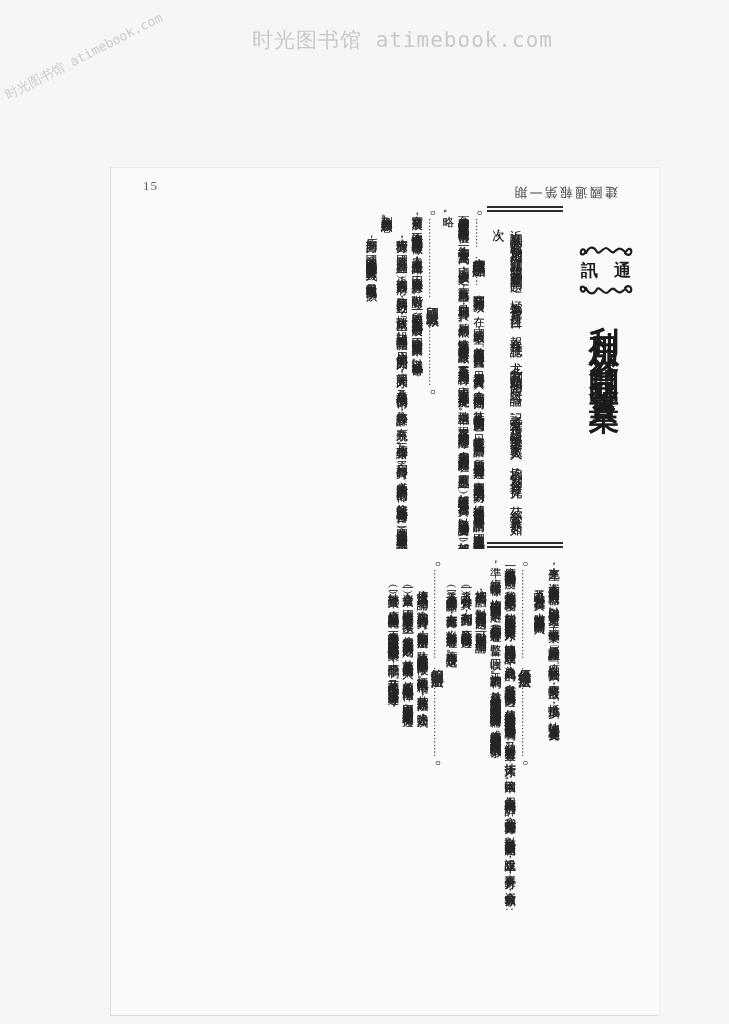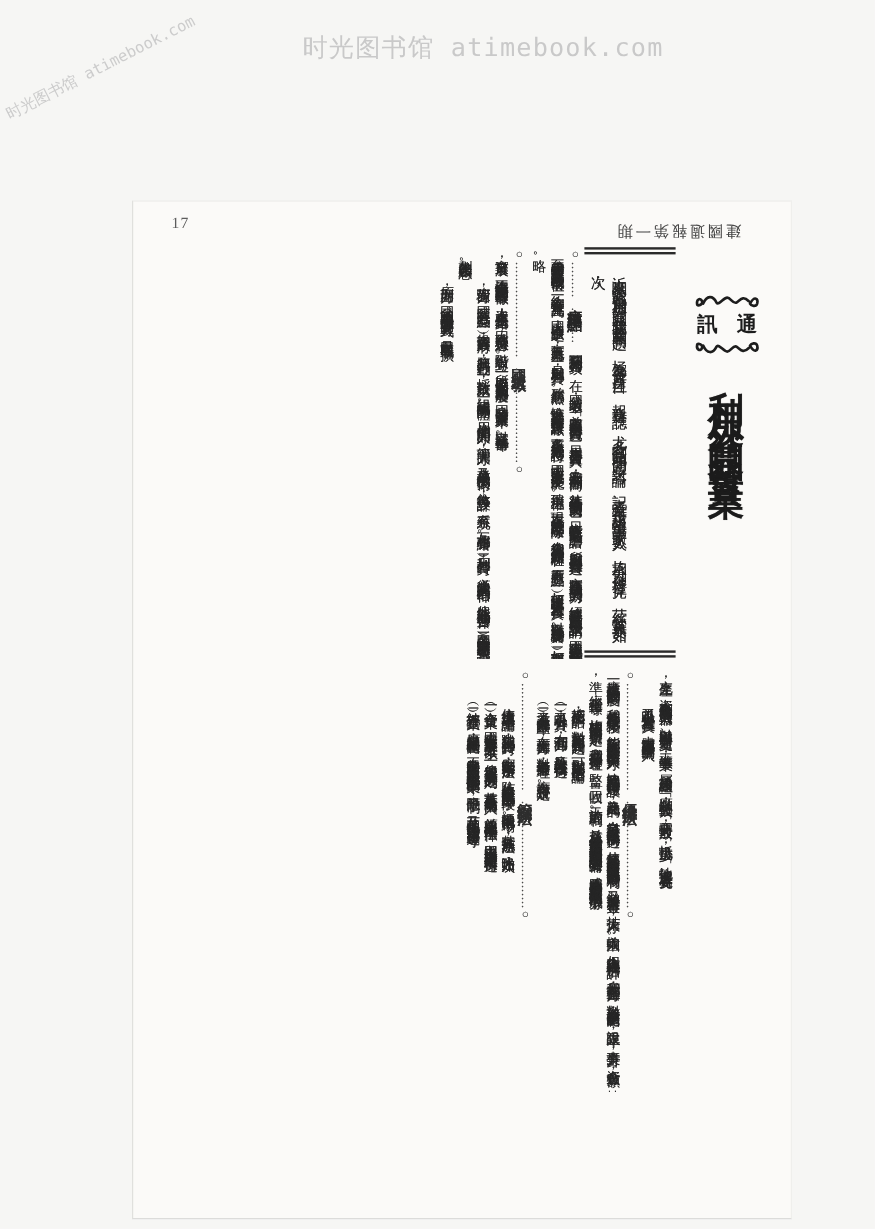--- a/index.html
+++ b/index.html
@@ -87,21 +87,21 @@
   .lead-head{margin-block-end:4px;}
 </style>
 </head>
 <body>
 
 <div class="wm-top">时光图书馆 atimebook.com</div>
 <div class="wm-diag">时光图书馆 atimebook.com</div>
 
 <div class="page">
 
-  <div class="pagenum">17</div>
+  <div class="pagenum">15</div>
 
   <div class="running-head">建國週報第一期</div>
 
   <div class="masthead">
     <svg class="scroll-orn" width="54" height="13" viewBox="0 0 54 13">
       <path d="M2 10 C1 5 5 4 6 7 C7 10 3 11 2 10 M7 9 C10 2 15 2 18 8 C20 11 24 4 27 4 C30 4 32 10 35 8 C38 6 40 2 45 7 M46 9 C50 2 53 5 52 9 C51 12 47 11 46 9" fill="none" stroke="#1d1d1d" stroke-width="2.2" stroke-linecap="round"></path>
     </svg>
     <div class="chars">
       <span>通</span>
       <span>訊</span>

